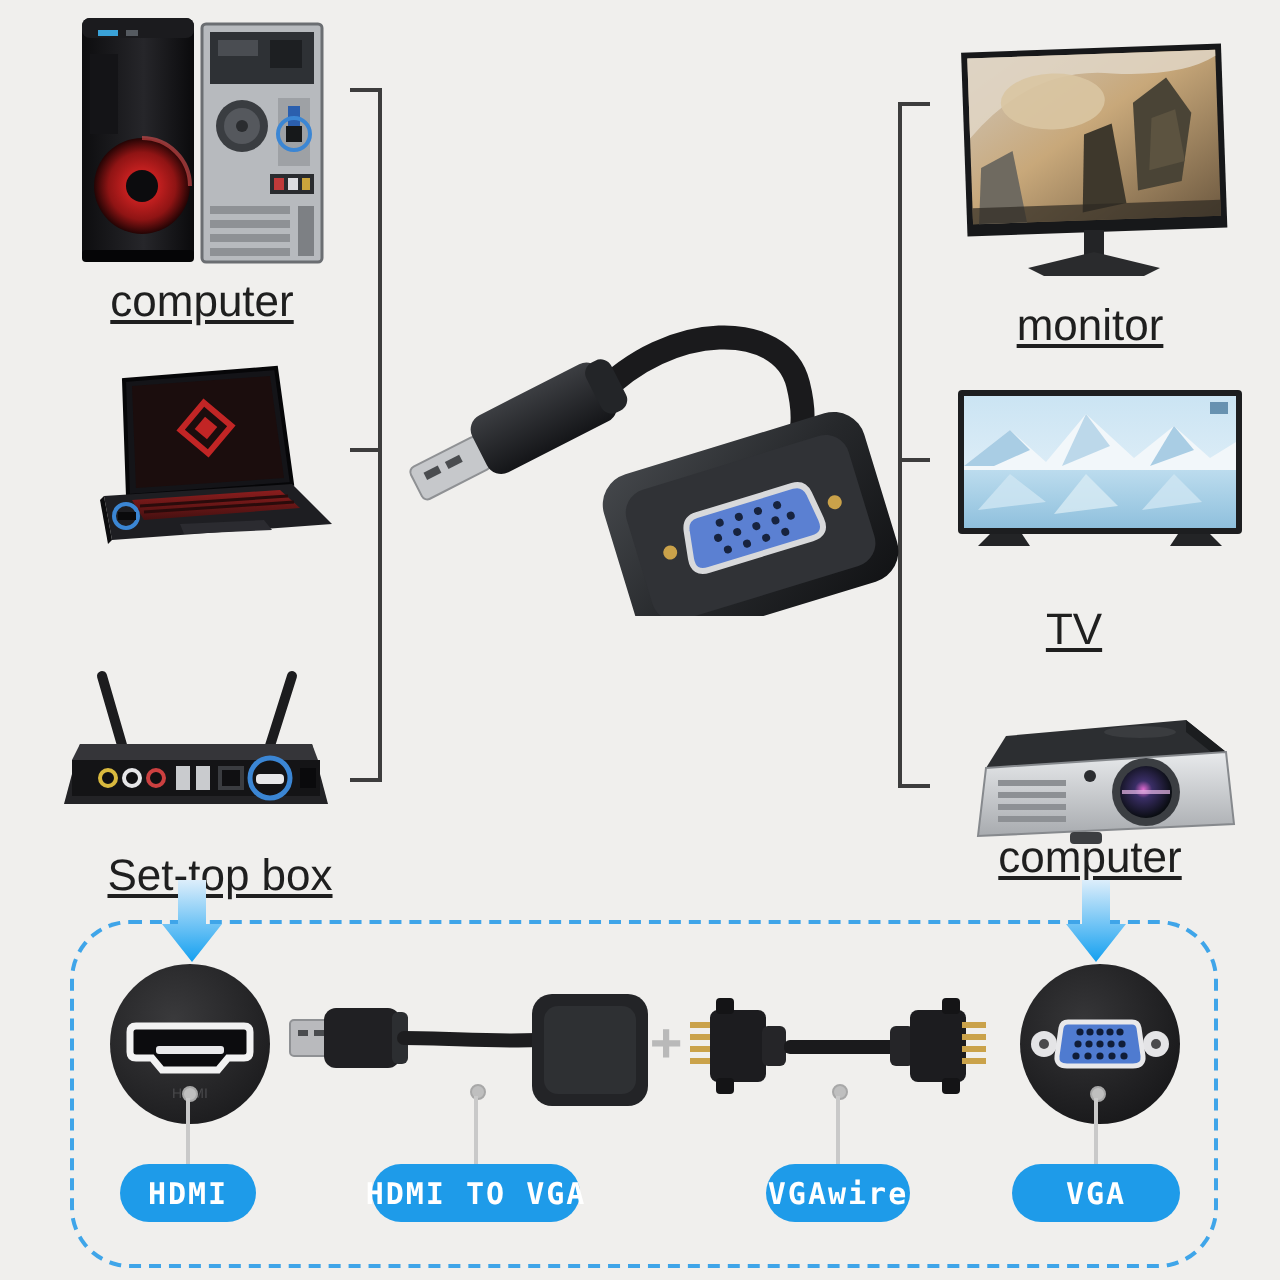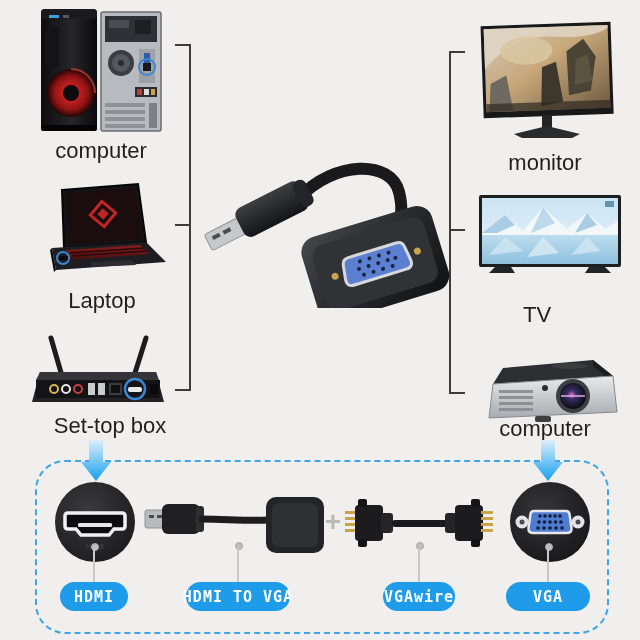--- a/index.html
+++ b/index.html
@@ -1,20 +1,20 @@
 <!DOCTYPE html>
 <html><head>
 <meta charset="utf-8">
 <style>
   html,body{margin:0;padding:0;}
   .canvas{position:relative;width:640px;height:640px;background:#f0efed;overflow:hidden;
           font-family:"Liberation Sans",sans-serif;}
   .abs{position:absolute;}
   .dev-label{position:absolute;color:#1f1f1f;font-size:22px;text-align:left;white-space:nowrap;
-             transform:translateX(-50%);}
+             transform:translateX(-50%);text-decoration:underline;}
   .pill{position:absolute;height:29px;background:#1e9be9;border-radius:15px;color:#fff;
         font-family:"DejaVu Sans Mono",monospace;font-weight:bold;font-size:15px;
         display:flex;align-items:center;justify-content:center;letter-spacing:1px;white-space:nowrap;}
   .conn-line{position:absolute;width:2px;background:#c9c9c9;}
   .conn-dot{position:absolute;width:6px;height:6px;border-radius:50%;background:#bfbfbf;border:1px solid #a8a8a8;}
   .dashed-box{position:absolute;left:35px;top:460px;width:570px;height:170px;
               border:2px dashed #3fa5e9;border-radius:30px;}
   .plus{position:absolute;color:#b9b9b9;font-size:28px;font-weight:bold;
         font-family:"Liberation Sans",sans-serif;transform:translate(-50%,-50%);}
   svg{display:block;}
@@ -95,21 +95,20 @@
     </g>
 
     <polygon points="20,66 114,60 134,80 24,88" fill="#1e1e22"></polygon>
     <polygon points="34,68 108,63 118,72 40,78" fill="url(#kbred)"></polygon>
     <path d="M38 71 L112 66 M40 74 L115 69" stroke="#2a0b0b" stroke-width="1.5"></path>
     <polygon points="58,80 100,78 104,83 60,85" fill="#2b2b30"></polygon>
     <polygon points="20,66 24,88 22,90 18,68" fill="#0c0c0e"></polygon>
     <circle cx="31" cy="76" r="6" fill="none" stroke="#3b86d4" stroke-width="2"></circle>
     <rect x="27" y="74" width="9" height="4" fill="#0a0a0c"></rect>
   </svg>
-  <div class="dev-label" style="left:102px;top:288px;">Laptop</div>
 
   <svg class="abs" style="left:22px;top:334px;" width="150" height="72" viewBox="0 0 150 72">
 
     <path d="M40 42 L29 4" stroke="#1c1c1e" stroke-width="5" stroke-linecap="round"></path>
     <path d="M112 42 L124 4" stroke="#1c1c1e" stroke-width="5" stroke-linecap="round"></path>
 
     <polygon points="18,38 134,38 142,68 10,68" fill="#232326"></polygon>
     <polygon points="18,38 134,38 137,46 14,46" fill="#353539"></polygon>
     <rect x="14" y="46" width="124" height="18" fill="#141416"></rect>
 
@@ -117,21 +116,21 @@
     <circle cx="44" cy="55" r="4" fill="#101012" stroke="#e6e6e8" stroke-width="2"></circle>
     <circle cx="56" cy="55" r="4" fill="#101012" stroke="#cc4040" stroke-width="2"></circle>
     <rect x="66" y="49" width="7" height="12" fill="#c9cbce"></rect>
     <rect x="76" y="49" width="7" height="12" fill="#c9cbce"></rect>
     <rect x="87" y="49" width="13" height="12" fill="#3a3c40"></rect>
     <rect x="89" y="51" width="9" height="8" fill="#101012"></rect>
     <rect x="106" y="53" width="14" height="5" rx="2" fill="#e8e8ea"></rect>
     <circle cx="113" cy="55" r="10" fill="none" stroke="#3b86d4" stroke-width="2.5"></circle>
     <rect x="128" y="50" width="8" height="10" fill="#0a0a0c"></rect>
   </svg>
-  <div class="dev-label" style="left:110px;top:413px;">Set-top box</div>
+  <div class="dev-label" style="left:110px;top:425px;">Set-top box</div>
 
   <svg class="abs" style="left:472px;top:12px;" width="152" height="128" viewBox="0 0 152 128">
     <defs>
       <linearGradient id="sand" x1="0" y1="0" x2="1" y2="1">
         <stop offset="0%" stop-color="#cfc6ba"></stop>
           <stop offset="45%" stop-color="#c8a87a"></stop>
           <stop offset="100%" stop-color="#6e5a41"></stop>
       </linearGradient>
     </defs>
     <g transform="rotate(-2 76 55)">

